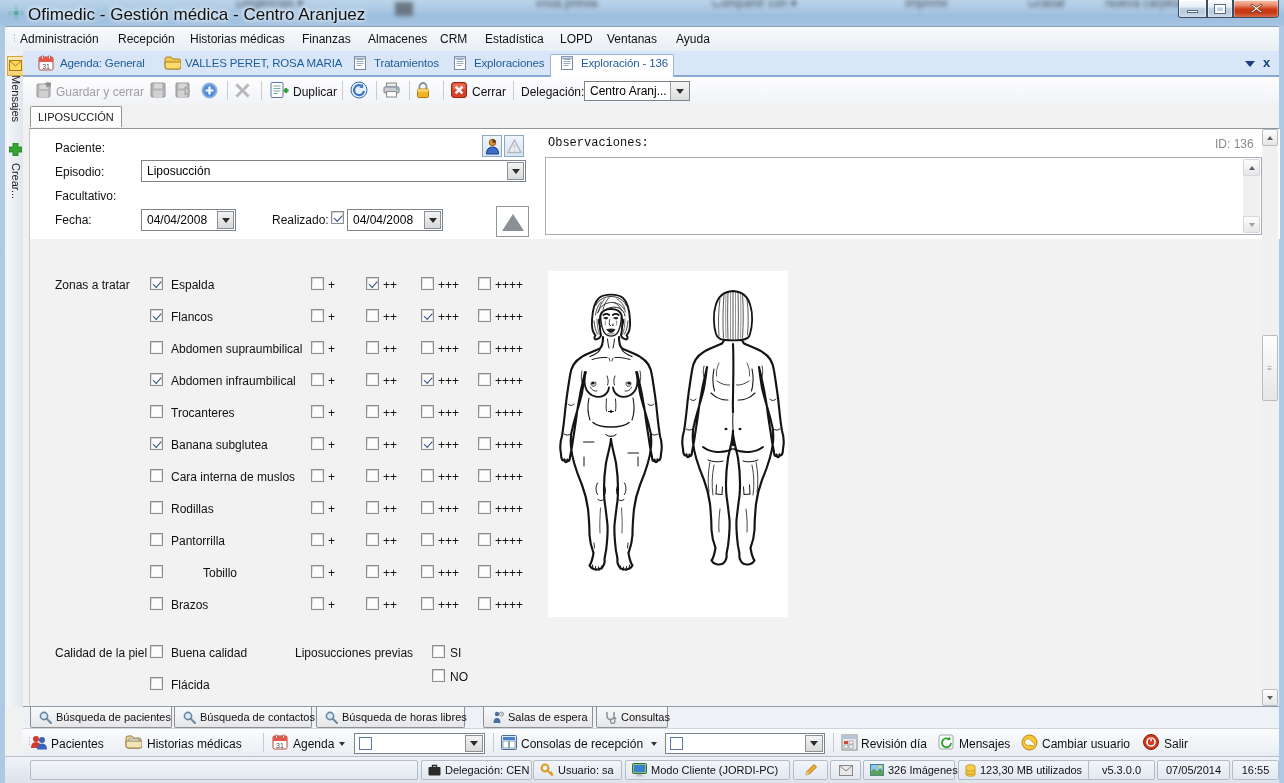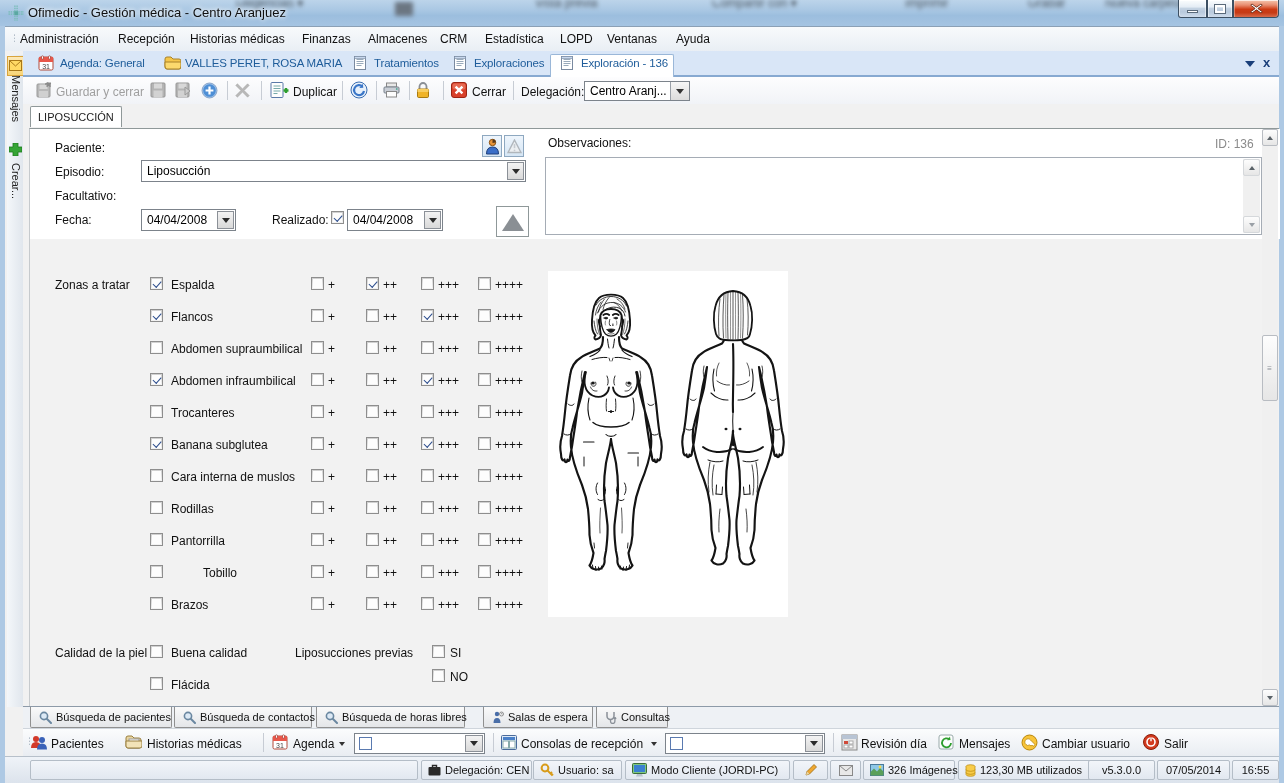--- a/index.html
+++ b/index.html
@@ -3,21 +3,21 @@
 <meta charset="utf-8">
 <style>
 * { margin:0; padding:0; box-sizing:border-box; }
 body { font-family:"Liberation Sans", sans-serif; font-size:12px; color:#000; }
 #scr { position:relative; width:1284px; height:783px; overflow:hidden; background:#aec9e4; }
 .abs { position:absolute; }
 
 #title { left:0; top:0; width:1284px; height:26px;
   background:linear-gradient(#bcd4ea 0%, #a9c7e3 40%, #9cbede 60%, #a5c4e2 100%); }
 #ghosts { left:0; top:0; width:1284px; height:26px; overflow:hidden; filter:blur(2px); color:#4a5560; font-size:12px; }
-#titletext { left:28px; top:5px; font-size:13px; color:#101010; text-shadow:0 0 6px #fff,0 0 4px #fff; }
+#titletext { left:28px; top:5px; font-size:17px; color:#101010; text-shadow:0 0 6px #fff,0 0 4px #fff; }
 
 .wbtn { top:0; height:18px; border:1px solid #3c4f62; border-top:none; background:linear-gradient(#fbfdfe 0%, #e5edf5 40%, #c3d2e2 50%, #b8c9dc 70%, #cfdceb 100%); box-shadow:inset 0 1px 0 rgba(255,255,255,.85), inset 1px 0 0 rgba(255,255,255,.5), inset -1px 0 0 rgba(255,255,255,.5); }
 #wmin { left:1178px; width:29px; border-radius:0 0 0 3px; }
 #wmax { left:1207px; width:26px; }
 #wclose { left:1233px; width:46px; border-radius:0 0 4px 0;
   background:linear-gradient(#f6c6ae 0%, #e88d70 30%, #d95b38 45%, #cc3a14 55%, #c63b16 75%, #d96a4a 100%); box-shadow:inset 0 1px 0 rgba(255,255,255,.7), inset 1px 0 0 rgba(255,255,255,.35), inset -1px 0 0 rgba(255,255,255,.35); }
 .wbtn .glyph { position:absolute; left:0; right:0; top:0; bottom:0; display:flex; align-items:center; justify-content:center; }
 
 #app { left:5px; top:26px; width:1274px; height:757px; background:#f1f1f1; }
 
@@ -301,21 +301,21 @@
         </div>
       <span class="lbl" style="left:249px;top:109px;">Realizado:</span>
       <span class="cb ck" style="left:308px;top:107px;"></span>
       <div class="combo" style="left:324px;top:105px;width:96px;height:22px;">
           <span class="txt">04/04/2008</span>
           <div class="dropbtn"></div>
         </div>
       <div class="abs" style="left:473px;top:102px;width:33px;height:31px;background:#fff;border:1px solid #8f9899;">
         <span style="position:absolute;left:5px;top:7px;width:0;height:0;border-left:11px solid transparent;border-right:11px solid transparent;border-bottom:17px solid #8a8f94;"></span>
       </div>
-      <span class="lbl" style="left:525px;top:32px;">Observaciones:</span>
+      <span class="lbl" style="left:525px;top:32px;font-family:Liberation Mono, monospace;">Observaciones:</span>
       <span class="lbl" style="left:1192px;top:33px;color:#8a8a8a;">ID: 136</span>
       <div class="abs" style="left:522px;top:53px;width:717px;height:78px;background:#fff;border:1px solid #a5acb5;">
         <div style="position:absolute;right:1px;top:1px;bottom:1px;width:17px;background:#f0f0f0;">
           <div class="sbtn" style="left:0px;top:0px;width:17px;height:17px;border-color:#d5d8db;">
               <span class="arr" style="border-left:3.5px solid transparent;border-right:3.5px solid transparent;border-bottom:4.5px solid #5a6268;"></span>
             </div>
           <div class="sbtn" style="left:0px;bottom:0px;width:17px;height:17px;border-color:#d5d8db;">
               <span class="arr" style="border-left:3.5px solid transparent;border-right:3.5px solid transparent;border-top:4.5px solid #9aa0a6;"></span>
             </div>
         </div>

